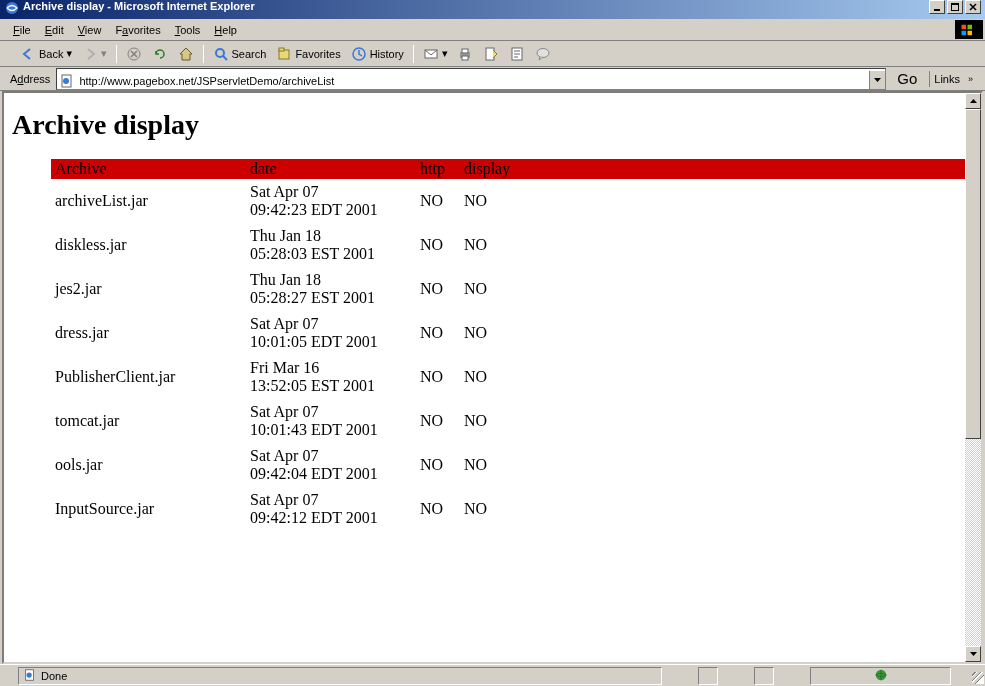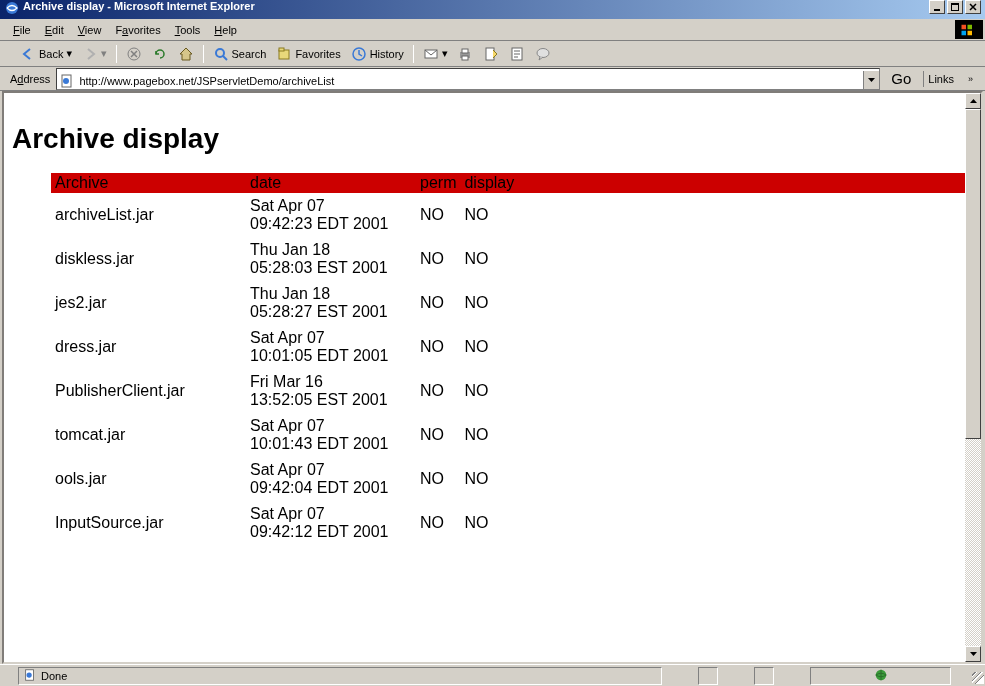--- a/index.html
+++ b/index.html
@@ -134,41 +134,41 @@
   background: #d4d0c8;
   border-left: 1px solid #808080;
   display: flex; align-items: center; justify-content: center;
 }
 .addrbar .go-btn {
   display: flex; align-items: center; gap: 3px;
   padding: 2px 4px;
   font-size: 15px;
 }
 .addrbar .links-btn {
-  display: flex; align-items: center; gap: 14px;
+  display: flex; align-items: center; gap: 8px;
   padding: 2px 4px;
   font-size: 11px;
   border-left: 1px solid #808080;
 }
 .content-frame {
   position: absolute;
   left: 2px; right: 2px;
   top: 91px; bottom: 22px;
   border: 2px inset #d4d0c8;
   background: #fff;
   display: flex;
 }
 .content-scroll {
   flex: 1;
   overflow: hidden;
   position: relative;
 }
 .page {
-  padding: 24px 8px;
-  font-family: Liberation Sans, sans-serif;
+  padding: 10px 8px;
+  font-family: Liberation Serif, serif;
   font-size: 16px;
   color: #000;
 }
 .page h2 {
   font-size: 28px;
   font-weight: bold;
   margin: 6px 0 18px 0;
 }
 .archive-table {
   width: 100%;
@@ -450,21 +450,21 @@
 
 <div class="content-frame">
   <div class="content-scroll">
     <div class="page">
       <h2>Archive display</h2>
       <table class="archive-table">
         <thead>
           <tr>
             <th>Archive</th>
             <th>date</th>
-            <th>perm</th>
+            <th>http</th>
             <th>display</th>
           </tr>
         </thead>
         <tbody id="archive-tbody">
             <tr>
               <td class="archive-col">archiveList.jar</td>
               <td class="date-col">Sat Apr 07<br>09:42:23 EDT 2001</td>
               <td class="perm-col">NO</td>
               <td>NO</td>
             </tr>

